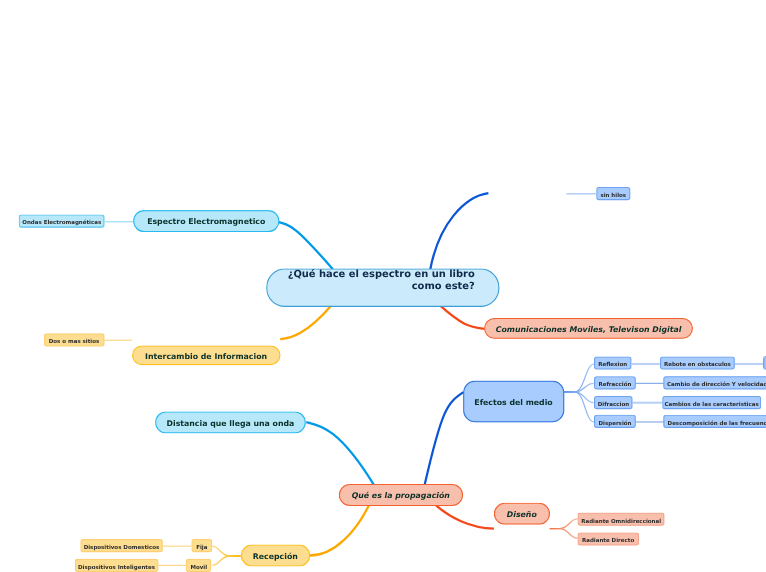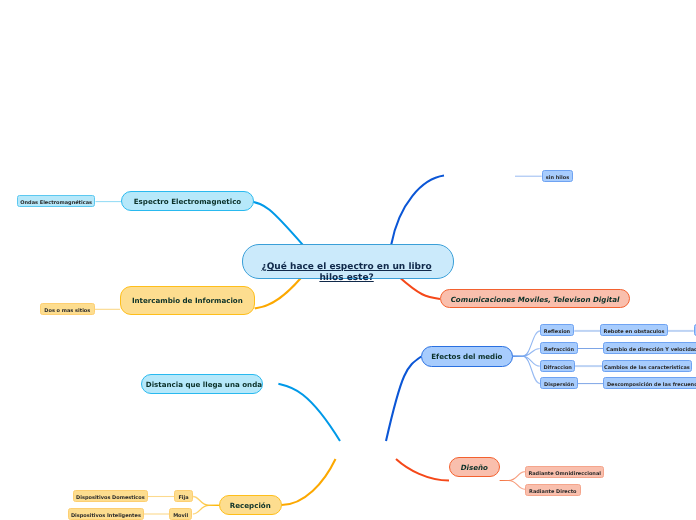--- a/index.html
+++ b/index.html
@@ -90,57 +90,60 @@
   <path d="M 218.8,505.4 L 209,505.4 C 200,505.4 200,496.5 192.9,496.5" fill="none" stroke="url(#gY)" stroke-width="1.3"></path>
   <path d="M 218.8,505.4 L 209,505.4 C 200,505.4 200,514 192.9,514" fill="none" stroke="url(#gY)" stroke-width="1.3"></path>
   <path d="M 174,496.5 L 147.6,496.5" fill="none" stroke="#fcd98d" stroke-width="1.1"></path>
   <path d="M 169,514 L 143.6,514" fill="none" stroke="#fcd98d" stroke-width="1.1"></path>
 
   <path d="M 499.8,480.5 L 508.5,480.5 C 517.5,480.5 517.5,471.7 525.2,471.7" fill="none" stroke="url(#gO)" stroke-width="1.2"></path>
   <path d="M 499.8,480.5 L 508.5,480.5 C 517.5,480.5 517.5,489.3 525.2,489.3" fill="none" stroke="url(#gO)" stroke-width="1.2"></path>
 </svg>
 
 <div class="node n-root" style="left:242.4px;top:243.6px;width:212.2px;height:34.5px;display:block;">
-  <div style="position:absolute;left:18.5px;top:17px;line-height:10.9px;text-align:center;text-decoration:underline;">
+  <div style="position:absolute;left:18.5px;top:0;line-height:10.9px;text-align:right;">
     <div>¿Qué hace el espectro en un libro</div>
-    <div>hilos este?</div>
+    <div>como este?</div>
   </div>
 </div>
 
 <div class="node n-cyan" style="left:121.1px;top:191.3px;width:133px;height:19.7px;">
       <span>Espectro Electromagnetico</span>
     </div>
 
 <div class="node leaf l-cyan" style="left:17.2px;top:195.2px;width:78.3px;height:11.9px;">
       <span>Ondas Electromagnéticas</span>
     </div>
 
-<div class="node n-yellow" style="left:119.8px;top:286px;width:134.7px;height:29px;">
+<div class="node n-yellow" style="left:119.8px;top:314px;width:134.7px;height:18px;">
       <span>Intercambio de Informacion</span>
     </div>
 
 <div class="node leaf l-yellow" style="left:40.4px;top:302.7px;width:54.6px;height:11.5px;">
       <span>Dos o mas sitios</span>
     </div>
 
 
 <div class="node leaf l-blue" style="left:541.5px;top:169.7px;width:31.0px;height:11.7px;">
       <span>sin hilos</span>
     </div>
 
 <div class="node n-orange" style="left:439.7px;top:289.1px;width:190.1px;height:19.4px;">
       <span>Comunicaciones Moviles, Televison Digital</span>
     </div>
 
-
-<div class="node n-cyan" style="left:141.3px;top:374.0px;width:122px;height:19.8px;text-align:right;">
+<div class="node n-orange" style="left:307.8px;top:439.9px;width:112.7px;height:19.7px;">
+      <span>Qué es la propagación</span>
+    </div>
+
+<div class="node n-cyan" style="left:141.3px;top:374.0px;width:137.0px;height:19.8px;">
       <span>Distancia que llega una onda</span>
     </div>
 
-<div class="node n-blue" style="left:421.3px;top:345.9px;width:91.7px;height:21px;">
+<div class="node n-blue" style="left:421.3px;top:345.9px;width:91.7px;height:38px;">
       <span>Efectos del medio</span>
     </div>
 
 <div class="node leaf l-blue" style="left:540.3px;top:324.4px;width:34.0px;height:11.6px;">
       <span>Reflexion</span>
     </div>
 <div class="node leaf l-blue" style="left:539.8px;top:342.0px;width:38.0px;height:11.6px;">
       <span>Refracción</span>
     </div>
 <div class="node leaf l-blue" style="left:539.8px;top:359.6px;width:35.3px;height:11.6px;">

